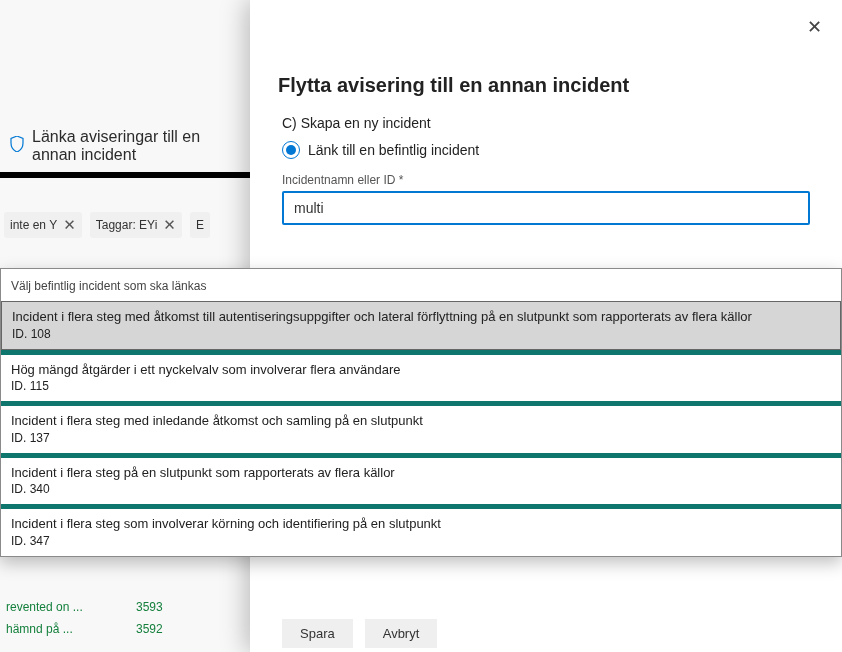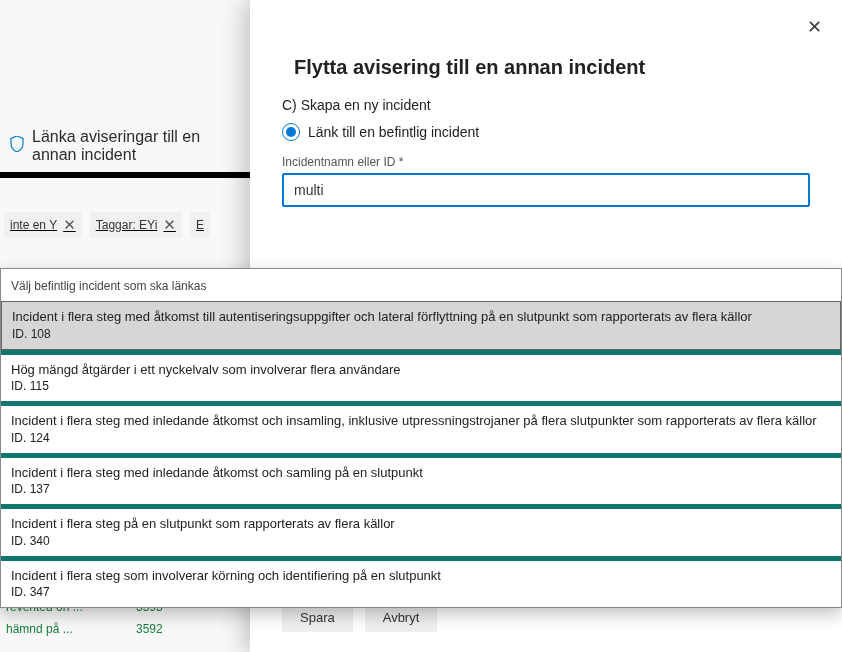--- a/index.html
+++ b/index.html
@@ -35,21 +35,20 @@
     }
     .shield-icon {
       color: #0078d4;
       flex-shrink: 0;
     }
     .bg-filters {
       display: flex;
       gap: 8px;
       padding: 8px 0 8px 4px;
       margin-top: 26px;
-      text-decoration: underline;
     }
     .pill {
       display: inline-flex;
       align-items: center;
       background: #f0f0f0;
       border-radius: 3px;
       padding: 4px 6px;
       font-size: 12px;
       color: #333;
       gap: 4px;
@@ -94,21 +93,22 @@
       top: 12px;
       right: 16px;
       background: none;
       border: none;
       font-size: 18px;
       color: #444;
       cursor: pointer;
       padding: 4px;
     }
     .panel-header {
-      padding: 56px 32px 18px 44px;
+      padding: 56px 32px 18px 28px;
+      margin-top: 18px;
     }
     .panel-title {
       font-size: 20px;
       font-weight: 600;
       color: #222;
     }
     .panel-body {
       padding: 0 32px;
     }
     .option-label {
@@ -182,21 +182,21 @@
       color: #222;
       margin-top: 1px;
     }
     .dd-item.selected {
       background: #d6d6d6;
       border: 1px solid #666;
     }
     
     .footer {
       position: absolute;
-      bottom: 20px;
+      bottom: 4px;
       left: 32px;
       display: flex;
       gap: 12px;
       z-index: 10;
     }
     .btn {
       padding: 7px 18px;
       font-size: 13px;
       border: none;
       background: #efefef;
@@ -270,24 +270,20 @@
 
   <div class="dd-item selected">
     <div class="name">Incident i flera steg med åtkomst till autentiseringsuppgifter och lateral förflyttning på en slutpunkt som rapporterats av flera källor</div>
     <div class="id">ID. 108</div>
   </div>
   <div class="dd-item">
     <div class="name">Hög mängd åtgärder i ett nyckelvalv som involverar flera användare</div>
     <div class="id">ID. 115</div>
   </div>
   <div class="dd-item">
-    <div class="name">Incident i flera steg med inledande åtkomst och insamling, inklusive utpressningstrojaner på flera slutpunkter som rapporterats av flera källor</div>
-    <div class="id">ID. 124</div>
-  </div>
-  <div class="dd-item">
     <div class="name">Incident i flera steg med inledande åtkomst och samling på en slutpunkt</div>
     <div class="id">ID. 137</div>
   </div>
   <div class="dd-item">
     <div class="name">Incident i flera steg på en slutpunkt som rapporterats av flera källor</div>
     <div class="id">ID. 340</div>
   </div>
   <div class="dd-item">
     <div class="name">Incident i flera steg som involverar körning och identifiering på en slutpunkt</div>
     <div class="id">ID. 347</div>

